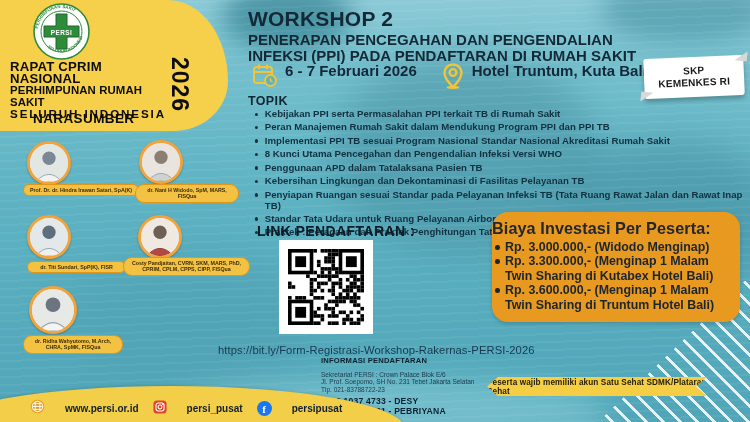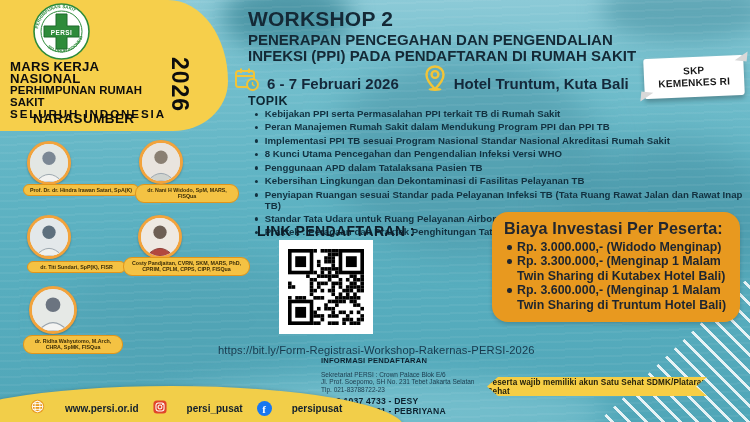--- a/index.html
+++ b/index.html
@@ -53,21 +53,21 @@
   .s3 .pill { left:0px; top:46px; width:99px; }
   .s4 { left:138px; top:215px; } .s4 .photo { position:absolute; left:0; top:0; width:44px; height:44px; }
   .s4 .pill { left:-15px; top:42px; width:127px; }
   .s5 { left:29px; top:286px; } .s5 .photo { position:absolute; left:0; top:0; width:48px; height:48px; }
   .s5 .pill { left:-6px; top:49px; width:100px; }
 
   
   .ws-title { position:absolute; left:248px; top:7px; font-size:21px; font-weight:800; color:#142936; letter-spacing:.2px; }
   .ws-sub   { position:absolute; left:248px; top:32px; width:420px; font-size:15px; font-weight:800;
               color:#142936; line-height:15.6px; }
-  .date-row { position:absolute; left:234px; top:62px; height:30px; display:flex; align-items:flex-end; }
+  .date-row { position:absolute; left:252px; top:62px; height:30px; display:flex; align-items:flex-start; }
   .date-row .txt { font-size:15px; font-weight:800; color:#14283A; }
   .date-row .ic { margin-right:7px; display:flex; }
   .date-row .ic2 { margin:0 7px 0 24px; display:flex; }
 
   .topik-h { position:absolute; left:248px; top:93px; font-size:13px; font-weight:800; color:#0e2733;
              letter-spacing:.4px; transform:scaleX(.96); transform-origin:left; }
   .topik-list { position:absolute; left:252px; top:109px; width:505px; list-style:none; }
   .topik-list li { position:relative; padding-left:13px; font-size:9.8px; font-weight:700;
                    color:#123140; line-height:10.6px; margin-bottom:2.9px; transform:scaleX(.985); transform-origin:left; }
   .topik-list li::before { content:""; position:absolute; left:3px; top:3.5px; width:3.4px; height:3.4px;
@@ -79,21 +79,21 @@
   .reg-url { position:absolute; left:218px; top:344px; font-size:11.2px; color:#17394d; letter-spacing:.1px;text-align:right; }
 
   .info { position:absolute; left:321px; top:356px; color:#10283a; }
   .info .ih { font-size:7.6px; font-weight:800; color:#0d2230; margin-bottom:6px; letter-spacing:.2px; }
   .info .il { font-size:6.5px; line-height:7.4px; color:#1b3a4c; }
   .info .ic-line { font-size:8.6px; font-weight:800; line-height:10px; color:#0d2230; letter-spacing:.2px; }
   .info .contacts { margin-top:3px; }
 
   
   .price { position:absolute; left:492px; top:212px; width:248px; height:110px; background:#E8991F;
-           border-radius:16px; padding:7px 10px 6px 12px; box-shadow:0 2px 4px rgba(0,0,0,.18); }
+           border-radius:16px; padding:7px 10px 6px 0; box-shadow:0 2px 4px rgba(0,0,0,.18); }
   .price .ph { font-size:16.2px; font-weight:800; color:#23272e; letter-spacing:.1px; margin-bottom:2px; }
   .price ul { list-style:none; }
   .price li { position:relative; padding-left:13px; font-size:12.4px; font-weight:800; color:#1d2530; line-height:14.4px; }
   .price li::before { content:""; position:absolute; left:3px; top:5px; width:4.6px; height:4.6px;
            border-radius:50%; background:#1d2530; }
 
   
   .skp { position:absolute; left:644px; top:57px; width:100px; height:40px; background:#fff;
          transform:rotate(-2.5deg); border-radius:3px; box-shadow:0 3px 5px rgba(0,0,0,.28);
          display:flex; flex-direction:column; align-items:center; justify-content:center; }
@@ -150,21 +150,21 @@
           <textPath href="#arcTop" startOffset="2%">SAKIT</textPath>
         </text>
         <text font-size="4.4" fill="#2e8b3a" font-weight="bold">
           <textPath href="#arcBot" startOffset="22%">SELURUH INDONESIA</textPath>
         </text>
         <path d="M23 11 h11 v12 h12 v11 h-12 v12 h-11 v-12 h-12 v-11 h12 z" fill="#2e8b3a" stroke="#1d6b2a" stroke-width="1"></path>
         <text x="28.5" y="31.5" text-anchor="middle" font-size="6.4" font-weight="bold" fill="#ffffff" letter-spacing="0.5">PERSI</text>
       </svg>
     </span>
     <div class="banner-title">
-      <div class="l1">MARS KERJA NASIONAL</div>
+      <div class="l1">RAPAT CPRIM NASIONAL</div>
       <div class="l2">PERHIMPUNAN RUMAH SAKIT</div>
       <div class="l3">SELURUH INDONESIA</div>
     </div>
     <div class="banner-year">2026</div>
   </div>
 
   <div class="narasumber-heading">NARASUMBER</div>
 
   <div class="speaker s1">
     <div class="photo">

